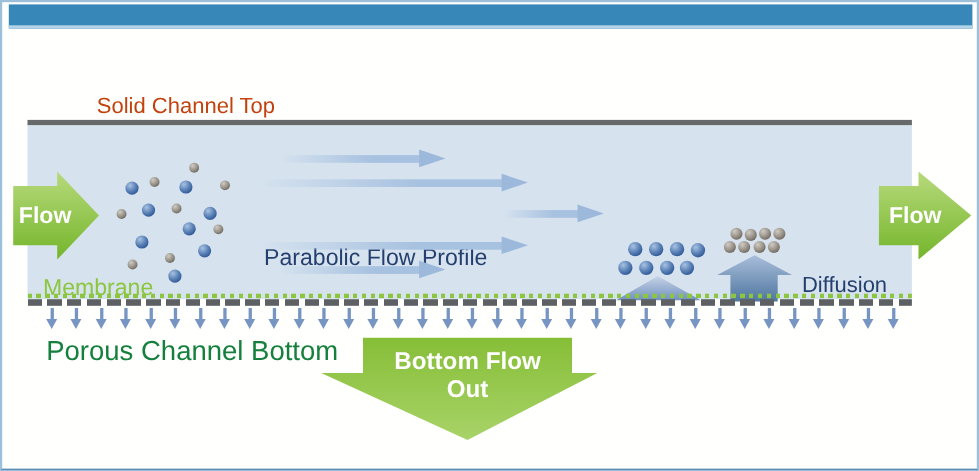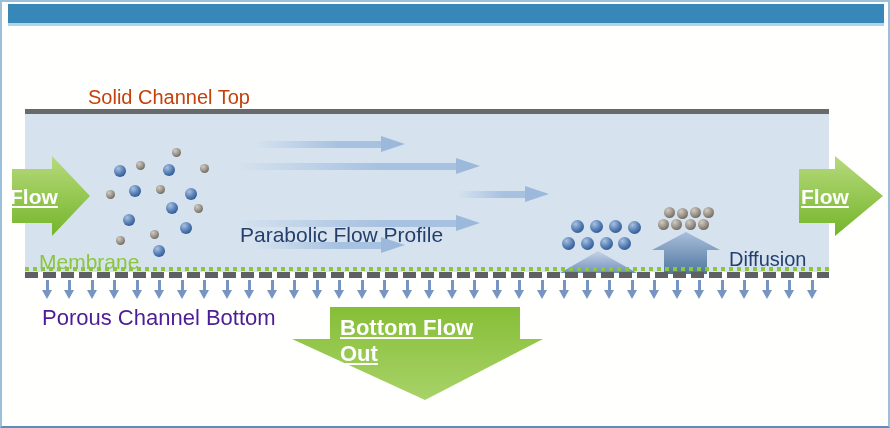--- a/index.html
+++ b/index.html
@@ -11,22 +11,22 @@
   #channel{left:23px;top:112px;width:804px;height:158px;background:#d6e3ef;}
   #membrane-green{left:23px;top:265px;width:804px;height:4px;
       background:repeating-linear-gradient(90deg,#8cc63f 0 4px,rgba(0,0,0,0) 4px 8px);}
   #membrane-gray{left:23px;top:270px;width:804px;height:6px;
       background:repeating-linear-gradient(90deg,#5d6164 0 13px,rgba(0,0,0,0) 13px 18px);}
   .lbl{position:absolute;white-space:nowrap;}
   #lbl-solid{left:42px;top:84px;font-size:20px;color:#c2410c;margin-left:44px;}
   #lbl-membrane{left:37px;top:248px;font-size:21px;color:#8cc63f;}
   #lbl-parabolic{left:238px;top:181px;font-size:21px;color:#243f6e;margin-top:40px;}
   #lbl-diffusion{left:727px;top:246px;font-size:20px;color:#243f6e;}
-  #lbl-porous{left:40px;top:303px;font-size:22px;color:#4c1d95;}
-  .flow-text{position:absolute;font-size:21px;font-weight:bold;color:#fff;text-align:left;text-decoration:underline;}
+  #lbl-porous{left:40px;top:303px;font-size:25px;color:#15803d;}
+  .flow-text{position:absolute;font-size:21px;font-weight:bold;color:#fff;text-align:center;}
   #lbl-flow-left{left:8px;top:183px;width:62px;}
   #lbl-flow-right{left:799px;top:183px;width:62px;}
   #lbl-crossflow{left:338px;top:313px;width:170px;font-size:22px;}
   .particle{position:absolute;border-radius:50%;}
   .blue{background:radial-gradient(circle at 35% 30%,#a8c2e2,#5b82b6 45%,#2e5796 78%,#27497e);}
   .gray{background:radial-gradient(circle at 35% 30%,#cfcbc4,#968f85 50%,#6b6competent 0,#676259 82%);}
   .gray{background:radial-gradient(circle at 35% 30%,#cfcbc4,#968f85 50%,#676259 82%);}
   .fp-arrow{position:absolute;height:17px;}
   .fp-shaft{position:absolute;left:0;right:20px;top:5px;height:7px;
       background:linear-gradient(90deg,rgba(167,193,224,0),#a7c1e0 65%);}

